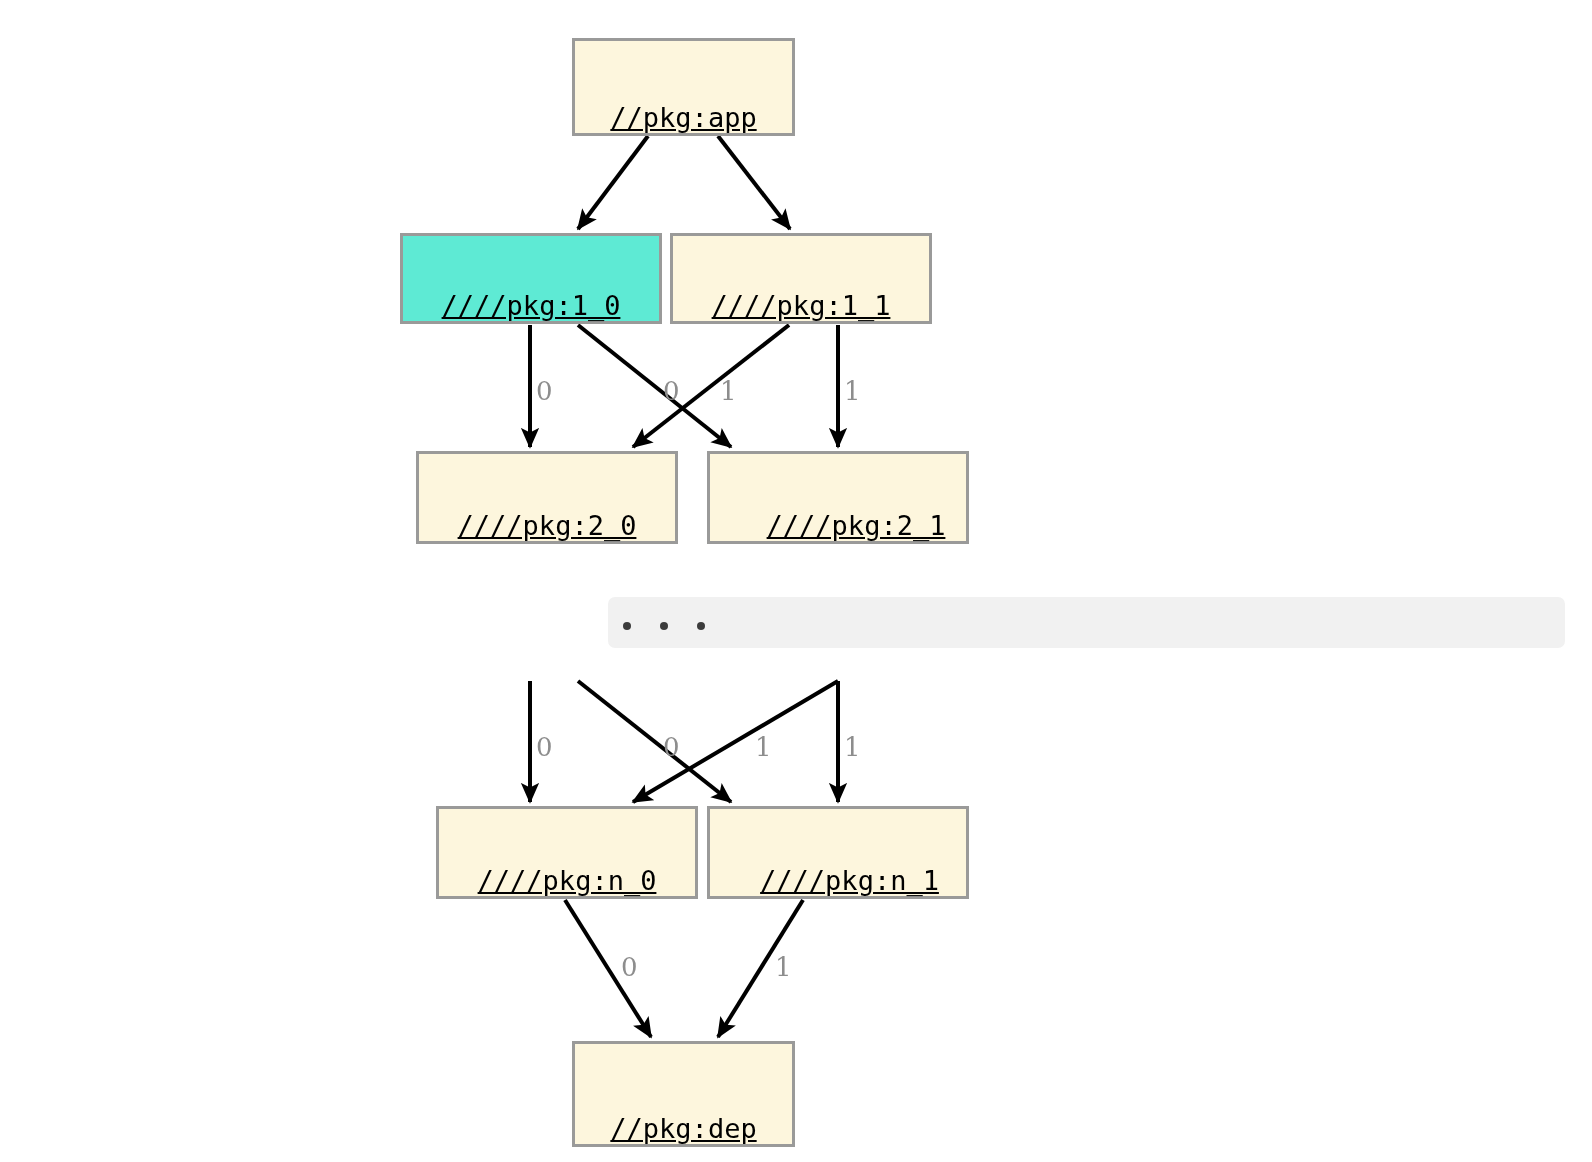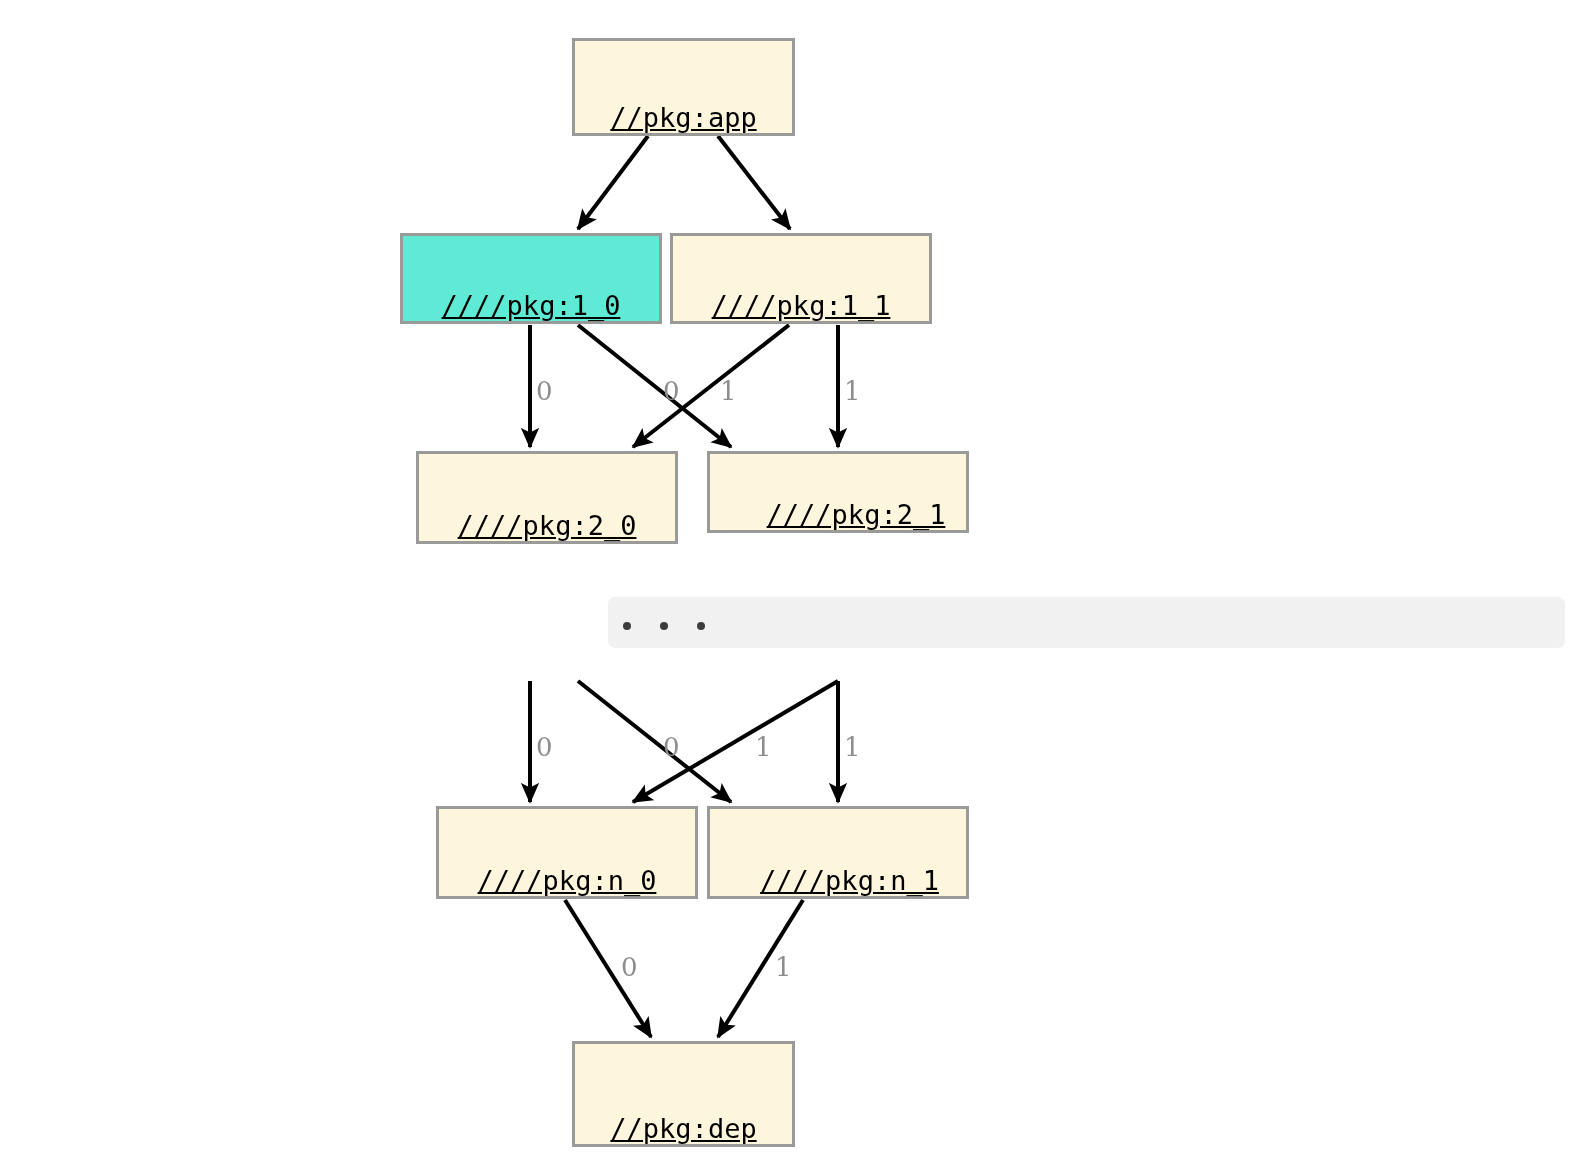--- a/index.html
+++ b/index.html
@@ -101,21 +101,21 @@
       </div>
       <div class="node-box" style="left: 400px; top: 233px; width: 262px; height: 91px; background: #5eead4; border-color: rgb(154, 154, 153);">
         <span>////pkg:1_0</span>
       </div>
       <div class="node-box" style="left: 670px; top: 233px; width: 262px; height: 91px; background: rgb(253, 246, 221); border-color: rgb(154, 154, 153);">
         <span>////pkg:1_1</span>
       </div>
       <div class="node-box" style="left: 400px; top: 451px; width: 262px; height: 93px; background: rgb(253, 246, 221); border-color: rgb(154, 154, 153); margin-left: 16px;">
         <span>////pkg:2_0</span>
       </div>
-      <div class="node-box" style="left: 707px; top: 451px; width: 262px; height: 82px; background: rgb(253, 246, 221); border-color: rgb(154, 154, 153); padding-left: 36px;">
+      <div class="node-box" style="left: 707px; top: 451px; width: 262px; height: 93px; background: rgb(253, 246, 221); border-color: rgb(154, 154, 153); padding-left: 36px;">
         <span>////pkg:2_1</span>
       </div>
       <div class="node-box" style="left: 400px; top: 806px; width: 262px; height: 93px; background: rgb(253, 246, 221); border-color: rgb(154, 154, 153); margin-left: 36px;">
         <span>////pkg:n_0</span>
       </div>
       <div class="node-box" style="left: 707px; top: 806px; width: 262px; height: 93px; background: rgb(253, 246, 221); border-color: rgb(154, 154, 153); padding-left: 23px;">
         <span>////pkg:n_1</span>
       </div>
       <div class="node-box" style="left: 572px; top: 1041px; width: 223px; height: 106px; background: rgb(253, 246, 221); border-color: rgb(154, 154, 153);">
         <span>//pkg:dep</span>

